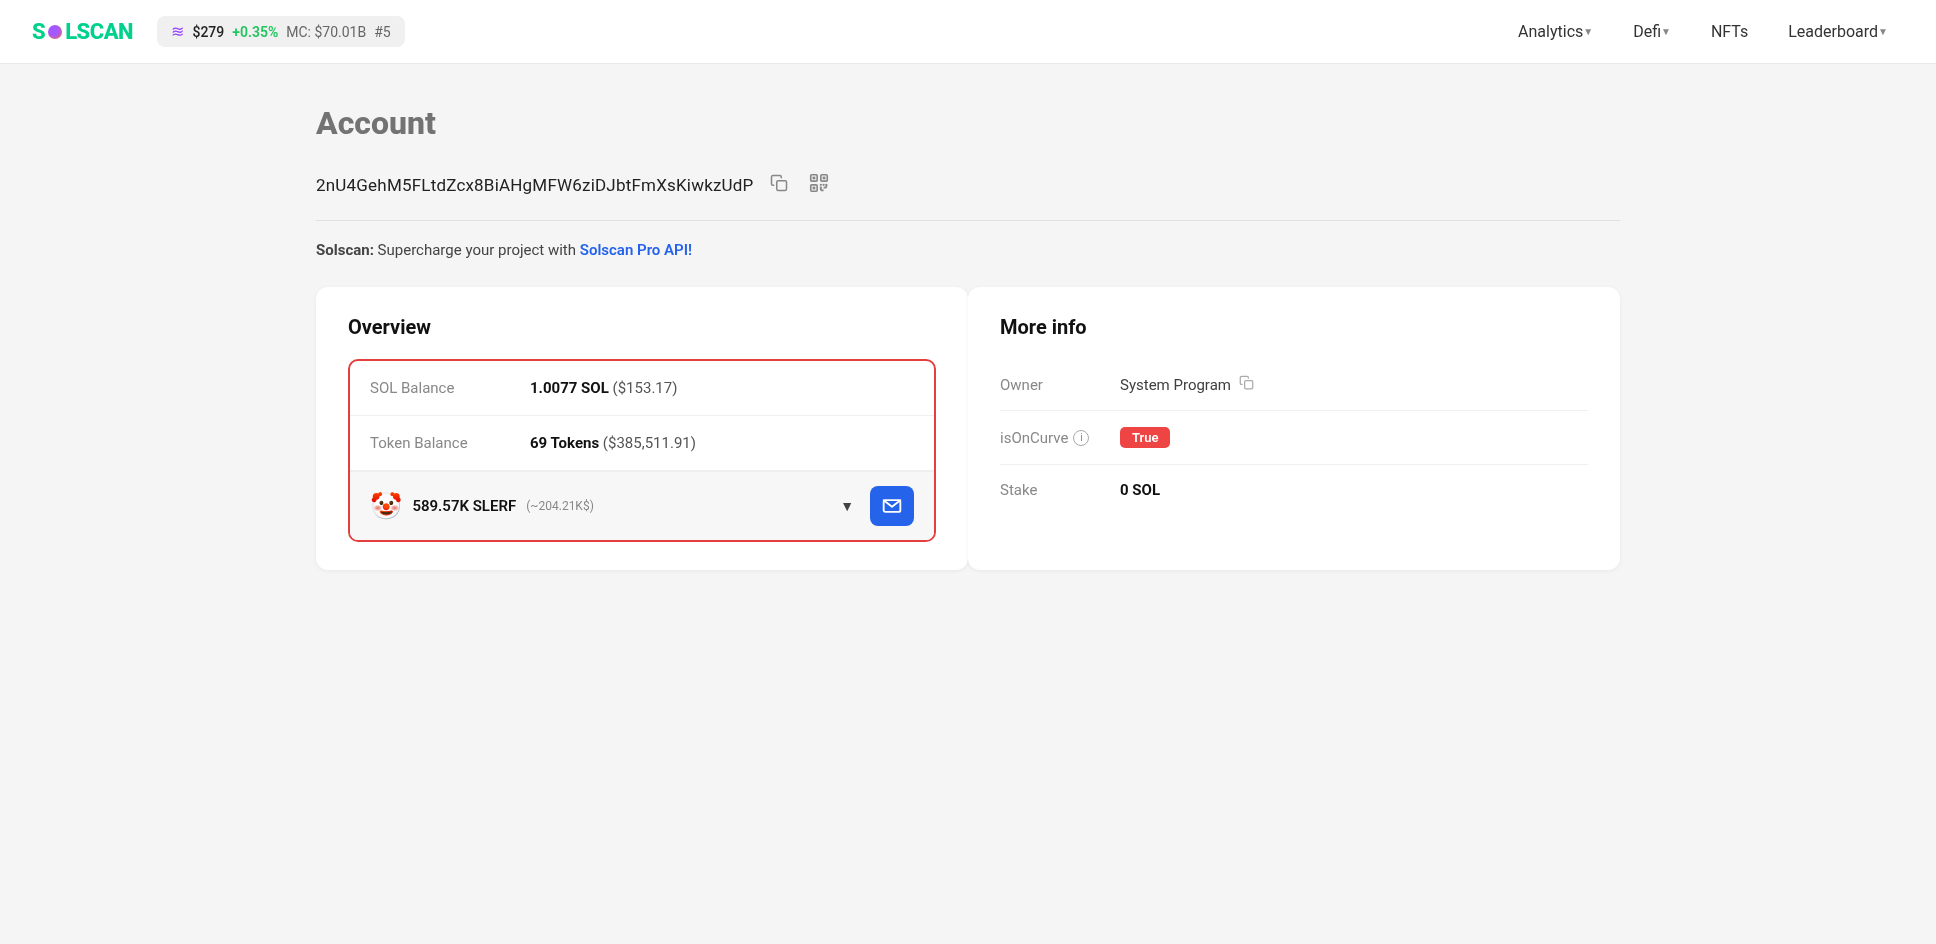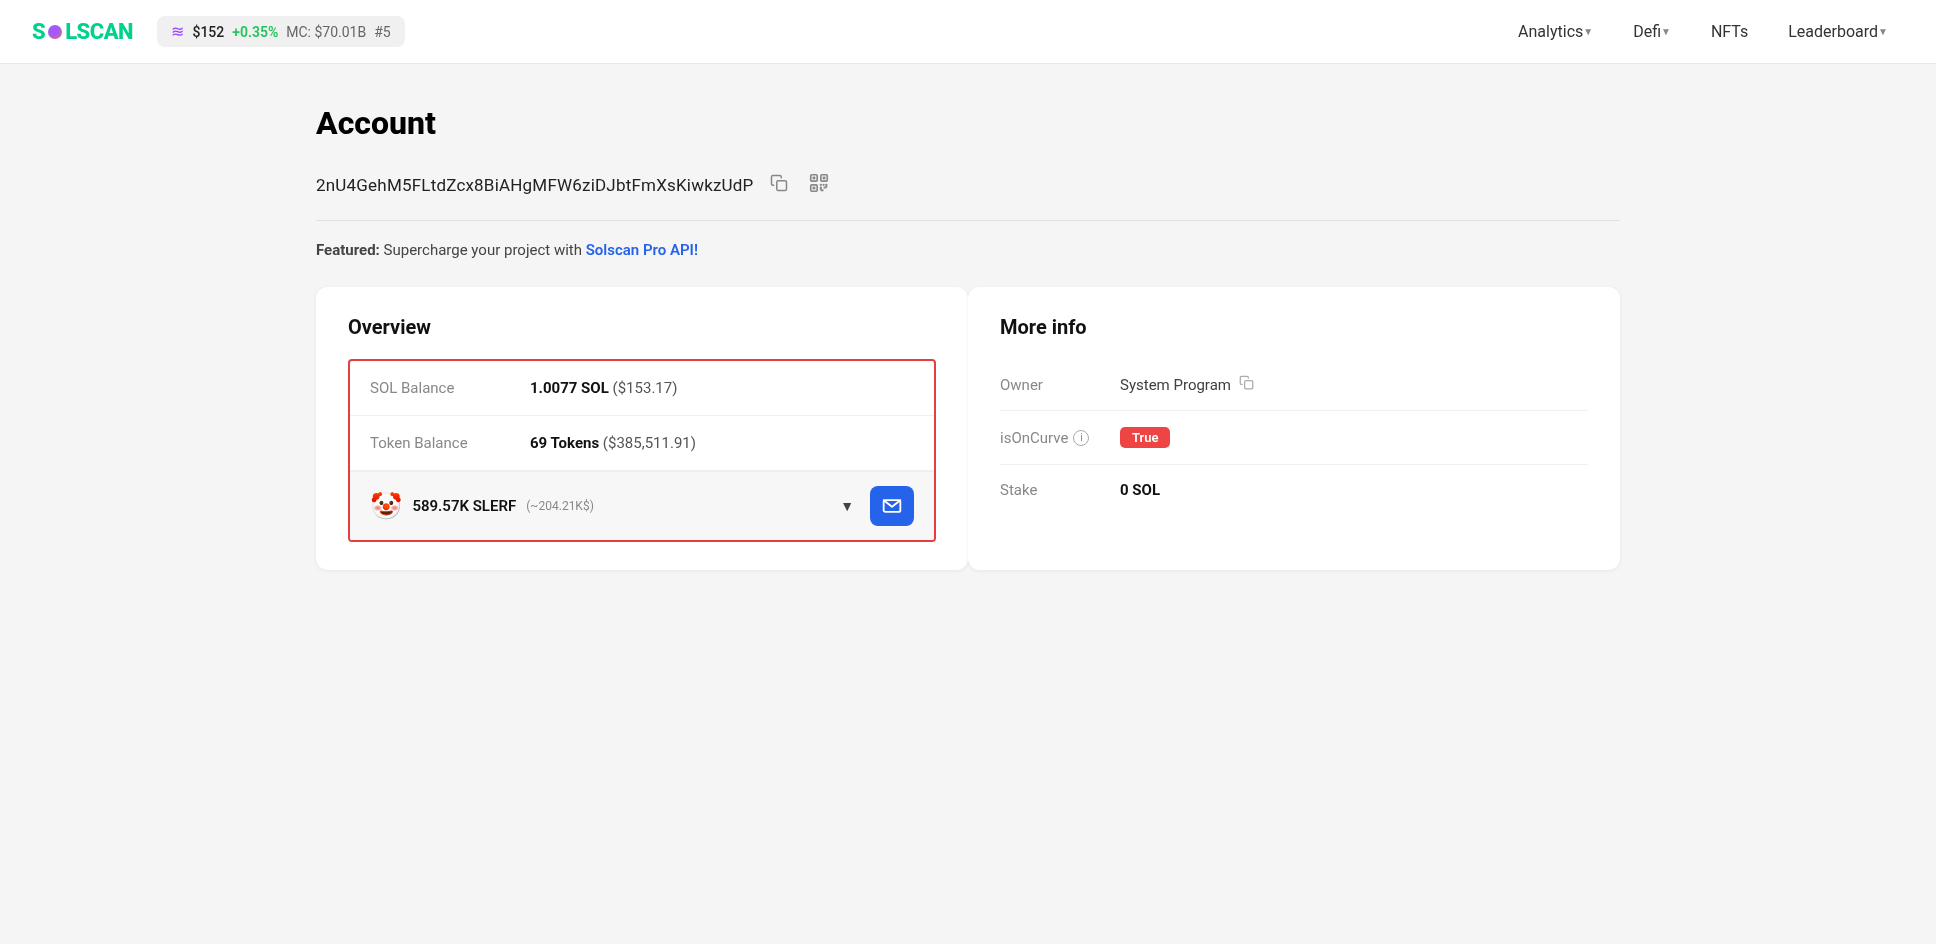--- a/index.html
+++ b/index.html
@@ -81,21 +81,21 @@
     
     .main {
       max-width: 1400px;
       margin: 0 auto;
       padding: 40px 48px;
     }
 
     .page-title {
       font-size: 32px;
       font-weight: 800;
-      color: #000000;
+      color: #737373;
       margin-bottom: 28px;
     }
 
     .address-row {
       display: flex;
       align-items: center;
       gap: 12px;
       padding-bottom: 20px;
       border-bottom: 1px solid #e0e0e0;
       margin-bottom: 20px;
@@ -137,21 +137,21 @@
     .card-title {
       font-size: 20px;
       font-weight: 700;
       color: #111;
       margin-bottom: 20px;
     }
 
     
     .overview-box {
       border: 2px solid #e53e3e;
-      border-radius: 4px;
+      border-radius: 10px;
       padding: 0;
       overflow: hidden;
     }
     .overview-row {
       display: flex;
       align-items: center;
       padding: 18px 20px;
       border-bottom: 1px solid #f0f0f0;
     }
     .overview-row:last-of-type {
@@ -289,21 +289,21 @@
 
 <header class="header">
   <div class="logo">
     <span class="logo-sol">S</span>
       <span class="logo-dot"></span>
       <span class="logo-scan">LSCAN</span>
   </div>
 
   <div class="price-badge">
     <span class="sol-icon">≋</span>
-    <span class="price-amount">$152</span>
+    <span class="price-amount">$279</span>
     <span class="price-change">+0.35%</span>
     <span class="price-mc">MC: $70.01B</span>
     <span class="price-mc">#5</span>
   </div>
 
   <div class="header-spacer"></div>
 
   <nav class="nav">
     <div class="nav-item">
       <span>Analytics</span>
@@ -349,21 +349,21 @@
         <line x1="14" y1="17" x2="14" y2="17" stroke-width="2.5" stroke-linecap="round"></line>
         <line x1="17" y1="17" x2="20" y2="17" stroke-width="2"></line>
         <line x1="20" y1="14" x2="20" y2="17" stroke-width="2"></line>
         <line x1="14" y1="20" x2="17" y2="20" stroke-width="2"></line>
         <line x1="14" y1="17" x2="14" y2="20" stroke-width="2"></line>
       </svg>
     </span>
   </div>
 
   <div class="featured-row">
-    <span class="featured-label">Featured:</span>
+    <span class="featured-label">Solscan:</span>
     <span> Supercharge your project with </span>
     <a class="featured-link">Solscan Pro API!</a>
   </div>
 
   <div class="cards-row">
 
     <div class="card">
       <div class="card-title">Overview</div>
 
       <div class="overview-box">

